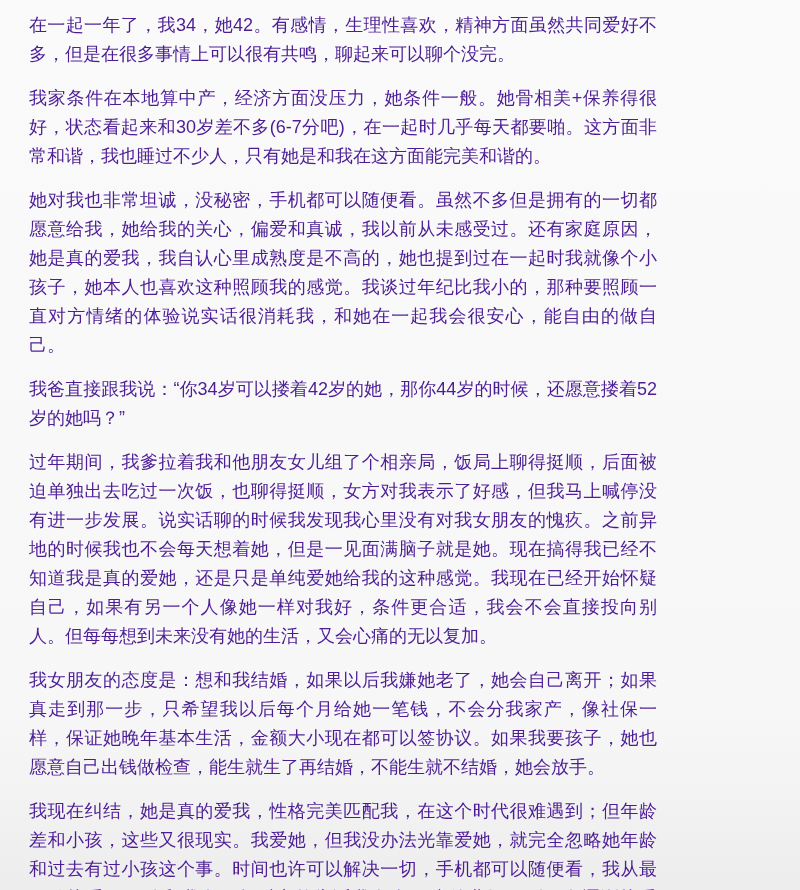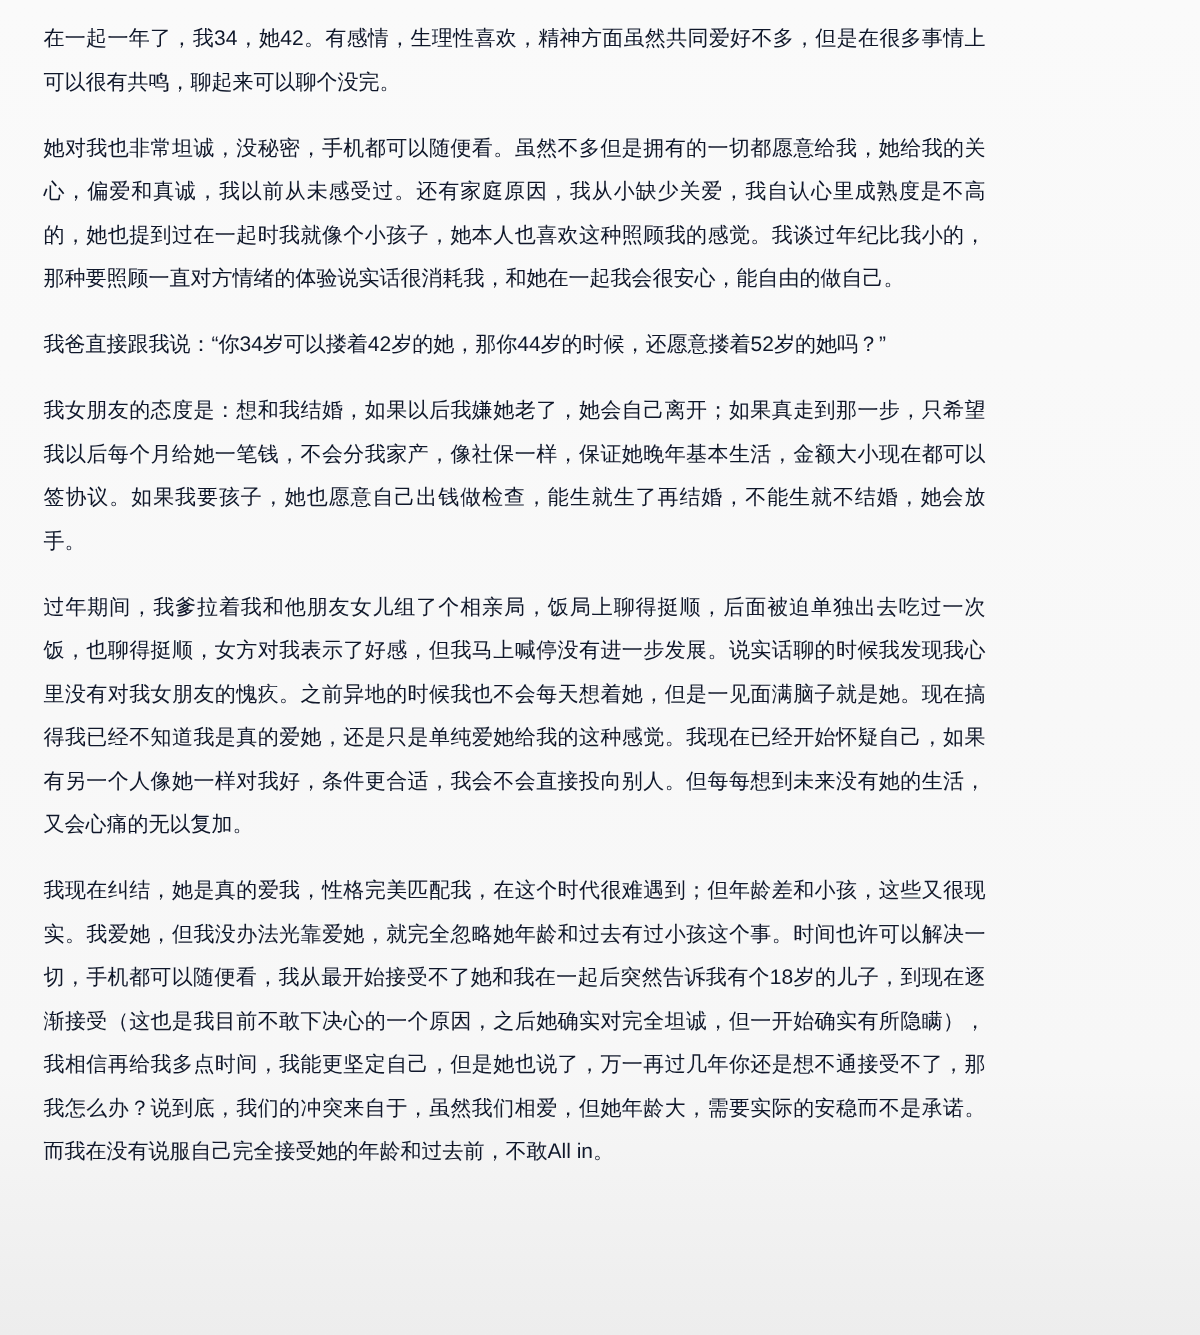--- a/index.html
+++ b/index.html
@@ -11,35 +11,36 @@
     height: 890px;
     overflow: hidden;
     background: linear-gradient(180deg, #fafafa 0%, #f7f7f7 80%, #ededed 100%);
   }
   .post {
     box-sizing: border-box;
     width: 683px;
     height: 890px;
     padding: 11px 26px 0 29px;
     font-family: "Liberation Sans", "DejaVu Sans", sans-serif;
-    font-size: 14px;
+    font-size: 18px;
     line-height: 29px;
-    color: #0f172a;
+    color: #4c1d95;
     text-align: justify;
     text-justify: inter-ideograph;
     word-break: break-all;
     overflow: hidden;
   }
   .post p {
     margin: 0 0 15px 0;
   }
 </style>
 </head>
 <body>
 
 <div class="post">
   <p>在一起一年了，我34，她42。有感情，生理性喜欢，精神方面虽然共同爱好不多，但是在很多事情上可以很有共鸣，聊起来可以聊个没完。</p>
-  <p>她对我也非常坦诚，没秘密，手机都可以随便看。虽然不多但是拥有的一切都愿意给我，她给我的关心，偏爱和真诚，我以前从未感受过。还有家庭原因，我从小缺少关爱，我自认心里成熟度是不高的，她也提到过在一起时我就像个小孩子，她本人也喜欢这种照顾我的感觉。我谈过年纪比我小的，那种要照顾一直对方情绪的体验说实话很消耗我，和她在一起我会很安心，能自由的做自己。</p>
+  <p>我家条件在本地算中产，经济方面没压力，她条件一般。她骨相美+保养得很好，状态看起来和30岁差不多(6-7分吧)，在一起时几乎每天都要啪。这方面非常和谐，我也睡过不少人，只有她是和我在这方面能完美和谐的。</p>
+  <p>她对我也非常坦诚，没秘密，手机都可以随便看。虽然不多但是拥有的一切都愿意给我，她给我的关心，偏爱和真诚，我以前从未感受过。还有家庭原因，她是真的爱我，我自认心里成熟度是不高的，她也提到过在一起时我就像个小孩子，她本人也喜欢这种照顾我的感觉。我谈过年纪比我小的，那种要照顾一直对方情绪的体验说实话很消耗我，和她在一起我会很安心，能自由的做自己。</p>
   <p>我爸直接跟我说：“你34岁可以搂着42岁的她，那你44岁的时候，还愿意搂着52岁的她吗？”</p>
+  <p>过年期间，我爹拉着我和他朋友女儿组了个相亲局，饭局上聊得挺顺，后面被迫单独出去吃过一次饭，也聊得挺顺，女方对我表示了好感，但我马上喊停没有进一步发展。说实话聊的时候我发现我心里没有对我女朋友的愧疚。之前异地的时候我也不会每天想着她，但是一见面满脑子就是她。现在搞得我已经不知道我是真的爱她，还是只是单纯爱她给我的这种感觉。我现在已经开始怀疑自己，如果有另一个人像她一样对我好，条件更合适，我会不会直接投向别人。但每每想到未来没有她的生活，又会心痛的无以复加。</p>
   <p>我女朋友的态度是：想和我结婚，如果以后我嫌她老了，她会自己离开；如果真走到那一步，只希望我以后每个月给她一笔钱，不会分我家产，像社保一样，保证她晚年基本生活，金额大小现在都可以签协议。如果我要孩子，她也愿意自己出钱做检查，能生就生了再结婚，不能生就不结婚，她会放手。</p>
-  <p>过年期间，我爹拉着我和他朋友女儿组了个相亲局，饭局上聊得挺顺，后面被迫单独出去吃过一次饭，也聊得挺顺，女方对我表示了好感，但我马上喊停没有进一步发展。说实话聊的时候我发现我心里没有对我女朋友的愧疚。之前异地的时候我也不会每天想着她，但是一见面满脑子就是她。现在搞得我已经不知道我是真的爱她，还是只是单纯爱她给我的这种感觉。我现在已经开始怀疑自己，如果有另一个人像她一样对我好，条件更合适，我会不会直接投向别人。但每每想到未来没有她的生活，又会心痛的无以复加。</p>
   <p>我现在纠结，她是真的爱我，性格完美匹配我，在这个时代很难遇到；但年龄差和小孩，这些又很现实。我爱她，但我没办法光靠爱她，就完全忽略她年龄和过去有过小孩这个事。时间也许可以解决一切，手机都可以随便看，我从最开始接受不了她和我在一起后突然告诉我有个18岁的儿子，到现在逐渐接受（这也是我目前不敢下决心的一个原因，之后她确实对完全坦诚，但一开始确实有所隐瞒），我相信再给我多点时间，我能更坚定自己，但是她也说了，万一再过几年你还是想不通接受不了，那我怎么办？说到底，我们的冲突来自于，虽然我们相爱，但她年龄大，需要实际的安稳而不是承诺。而我在没有说服自己完全接受她的年龄和过去前，不敢All in。</p>
 </div>
 
 </body></html>

